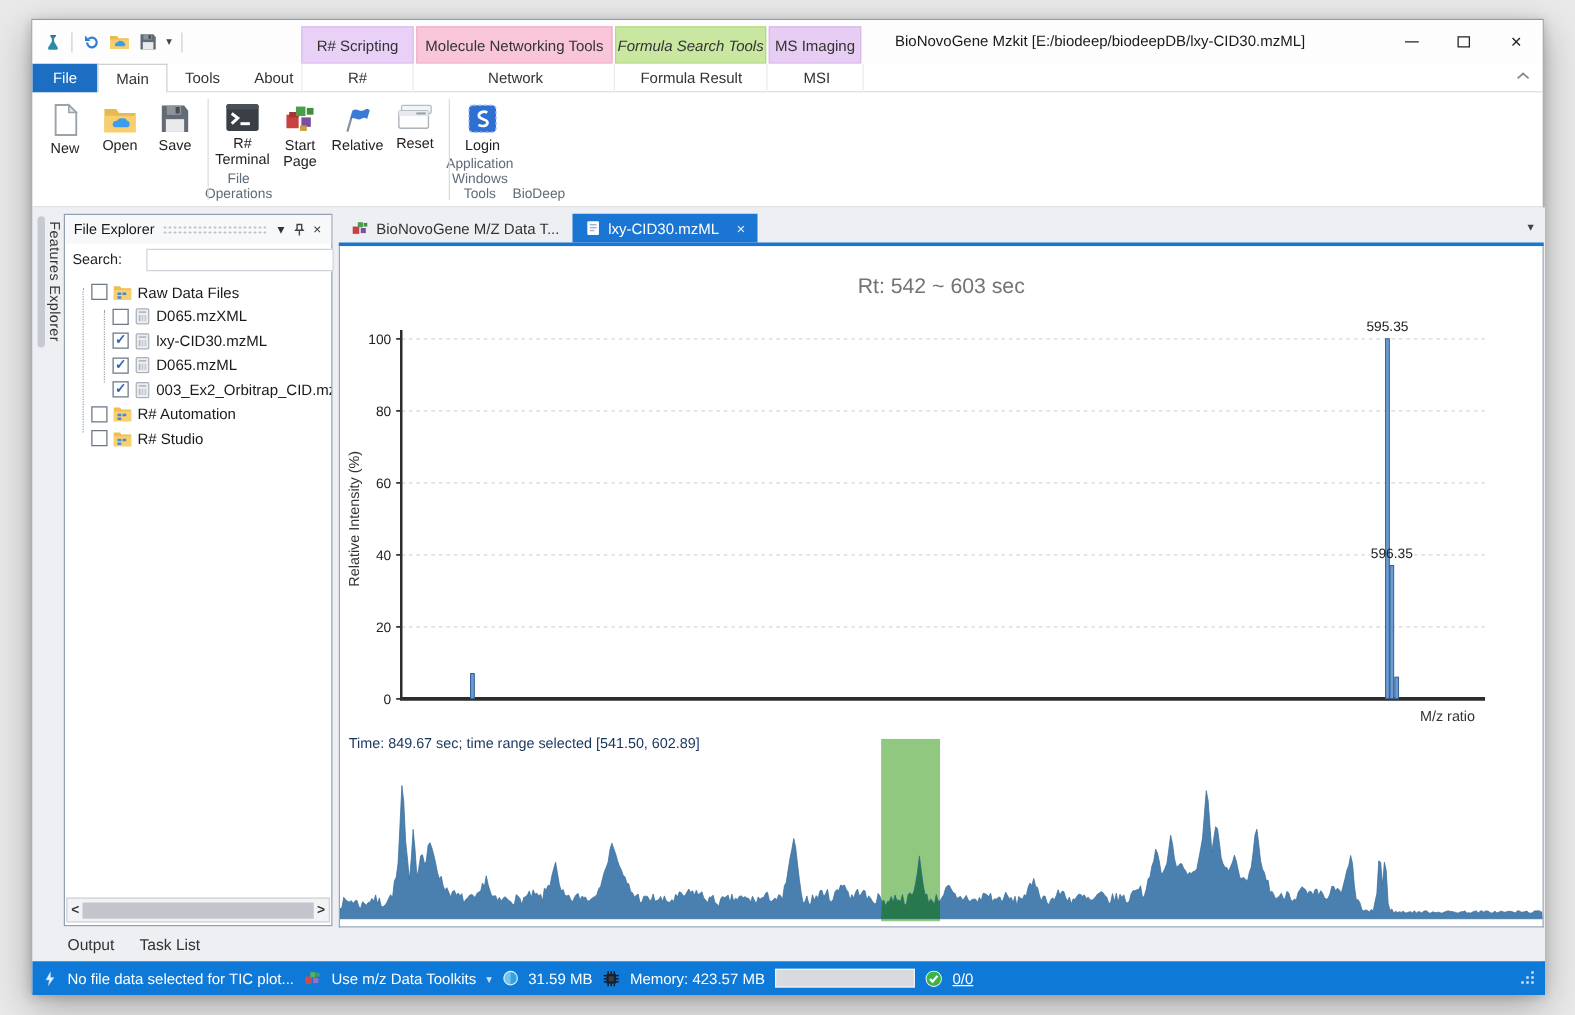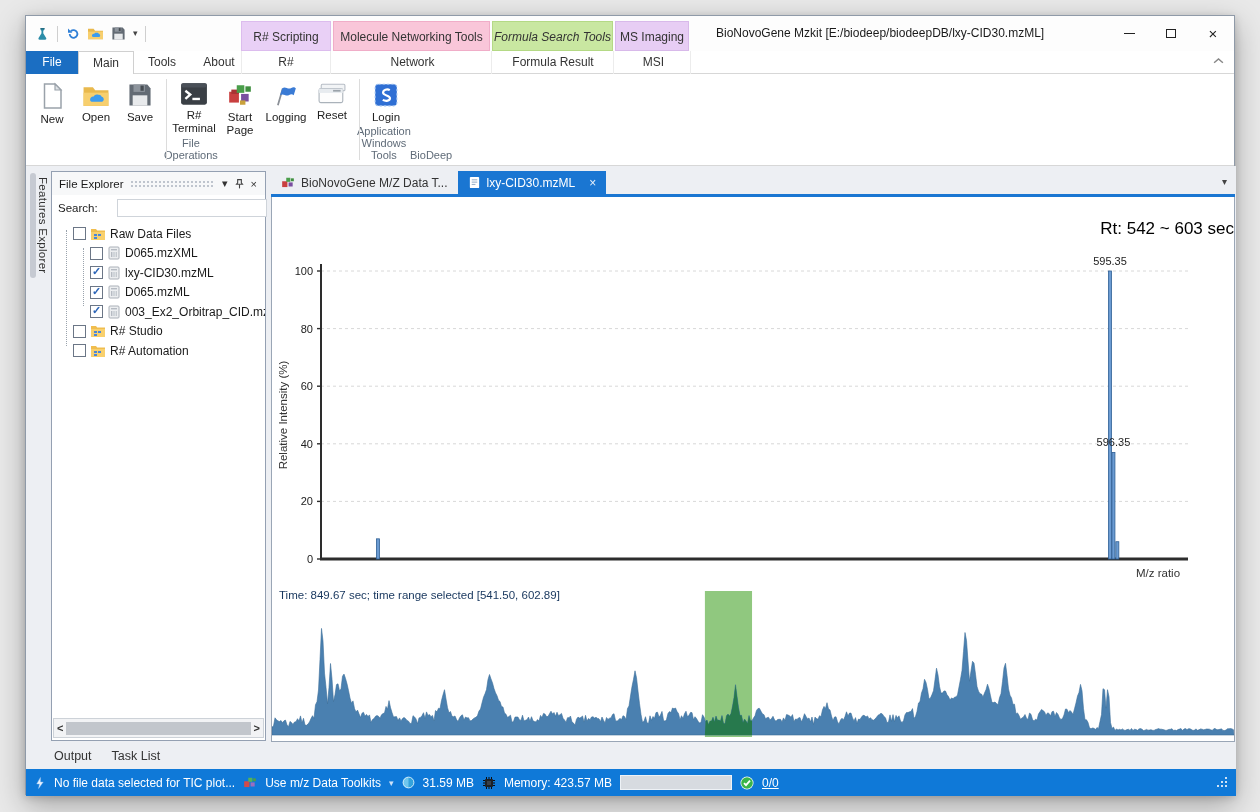--- a/index.html
+++ b/index.html
@@ -81,21 +81,21 @@
 
   
   .doc-area { position:absolute; left:245px; top:5px; width:964px; height:573px; }
   .doc-tabs { position:relative; height:23px; display:flex; }
   .dtab { display:flex; align-items:center; gap:6px; padding:0 10px; font-size:12px; color:#333; }
   .dtab.active { background:#1a76d2; color:#fff; }
   .dtab .x { font-size:12px; margin-left:8px; color:#e8f1fb; }
   .doc-overflow { position:absolute; right:8px; top:5px; font-size:10px; color:#444; }
   .doc-line { height:3px; background:#1a76d2; }
   .doc-content { position:relative; height:545px; background:#fff; border:1px solid #9aa6b6; border-top:none; }
-  .chart-title { position:absolute; top:22px; left:0; right:0; text-align:right; font-size:17px; color:#000000; }
+  .chart-title { position:absolute; top:22px; left:0; right:0; text-align:center; font-size:17px; color:#737373; }
   #spectrum-svg { position:absolute; top:60px; left:0; }
   .tic-annotation { position:absolute; top:392px; left:7px; font-size:11.5px; color:#17365d; z-index:2; pointer-events:none; }
   #tic-svg { position:absolute; top:394px; left:0; }
 
   
   .statusbar { position:absolute; left:0; top:753px; width:1210px; height:27px; background:#0f79d8; display:flex; align-items:center;
                gap:8px; padding:0 7px; color:#fff; font-size:12px; white-space:nowrap; }
   .sb-caret { font-size:9px; color:#cfe2f8; }
   .progress { width:112px; height:15px; background:#d7dbe0; border:1px solid #eef2f6; }
   .counter { color:#fff; text-decoration:underline; }
@@ -239,21 +239,21 @@
           <span class="lbl">Start
 Page</span>
         </div>
         <div class="rbtn">
           <span>
               <svg width="26" height="26" viewBox="0 0 24 24">
                 <path d="M4.5 21.5L9 6" stroke="#8a8f96" stroke-width="1.6"></path>
                 <path d="M8.5 6c3-2.6 5.2 1.6 8.4-.5 2-1.3 3.2-.5 4.2.3l-2 6.4c-1-.8-2.2-1.5-4.2-.2-3.1 1.9-5.3-2.1-8.4.3z" fill="#3a7bd5"></path>
               </svg>
             </span>
-          <span class="lbl">Logging</span>
+          <span class="lbl">Relative</span>
         </div>
         <div class="rbtn">
           <span>
               <svg width="28" height="24" viewBox="0 0 26 20">
                 <rect x="3" y="1" width="22" height="6" rx="1" fill="#f2f4f6" stroke="#b6bdc5"></rect>
                 <rect x="1" y="5" width="22" height="13" rx="1.5" fill="#fdfdfd" stroke="#aab2ba"></rect>
                 <rect x="1" y="5" width="22" height="4" fill="#e7ebef"></rect>
                 <rect x="14" y="6.2" width="7" height="1.6" fill="#9aa2aa"></rect>
               </svg>
             </span>
@@ -382,34 +382,34 @@
           <span class="cb"></span>
           <span>
               <svg width="16" height="14" viewBox="0 0 16 14">
                 <path d="M1 2h5l1.2 1.5H15V13H1z" fill="#f0bd4e"></path>
                 <path d="M1 5h14v8H1z" fill="#f8d06e"></path>
                 <rect x="4" y="7" width="3" height="2" fill="#4a86d8"></rect>
                 <rect x="8" y="7" width="3" height="2" fill="#4a86d8"></rect>
                 <rect x="4" y="10" width="3" height="2" fill="#4a86d8"></rect>
               </svg>
             </span>
-          <span>R# Studio</span>
+          <span>R# Automation</span>
         </div>
         <div class="tree-row lv0">
           <span class="cb"></span>
           <span>
               <svg width="16" height="14" viewBox="0 0 16 14">
                 <path d="M1 2h5l1.2 1.5H15V13H1z" fill="#f0bd4e"></path>
                 <path d="M1 5h14v8H1z" fill="#f8d06e"></path>
                 <rect x="4" y="7" width="3" height="2" fill="#4a86d8"></rect>
                 <rect x="8" y="7" width="3" height="2" fill="#4a86d8"></rect>
                 <rect x="4" y="10" width="3" height="2" fill="#4a86d8"></rect>
               </svg>
             </span>
-          <span>R# Automation</span>
+          <span>R# Studio</span>
         </div>
       </div>
       <div class="hscroll">
         <span class="hs-arrow">&lt;</span>
         <span class="hs-thumb"></span>
         <span class="hs-arrow">&gt;</span>
       </div>
     </div>
 
     <div class="dock-tabs">

